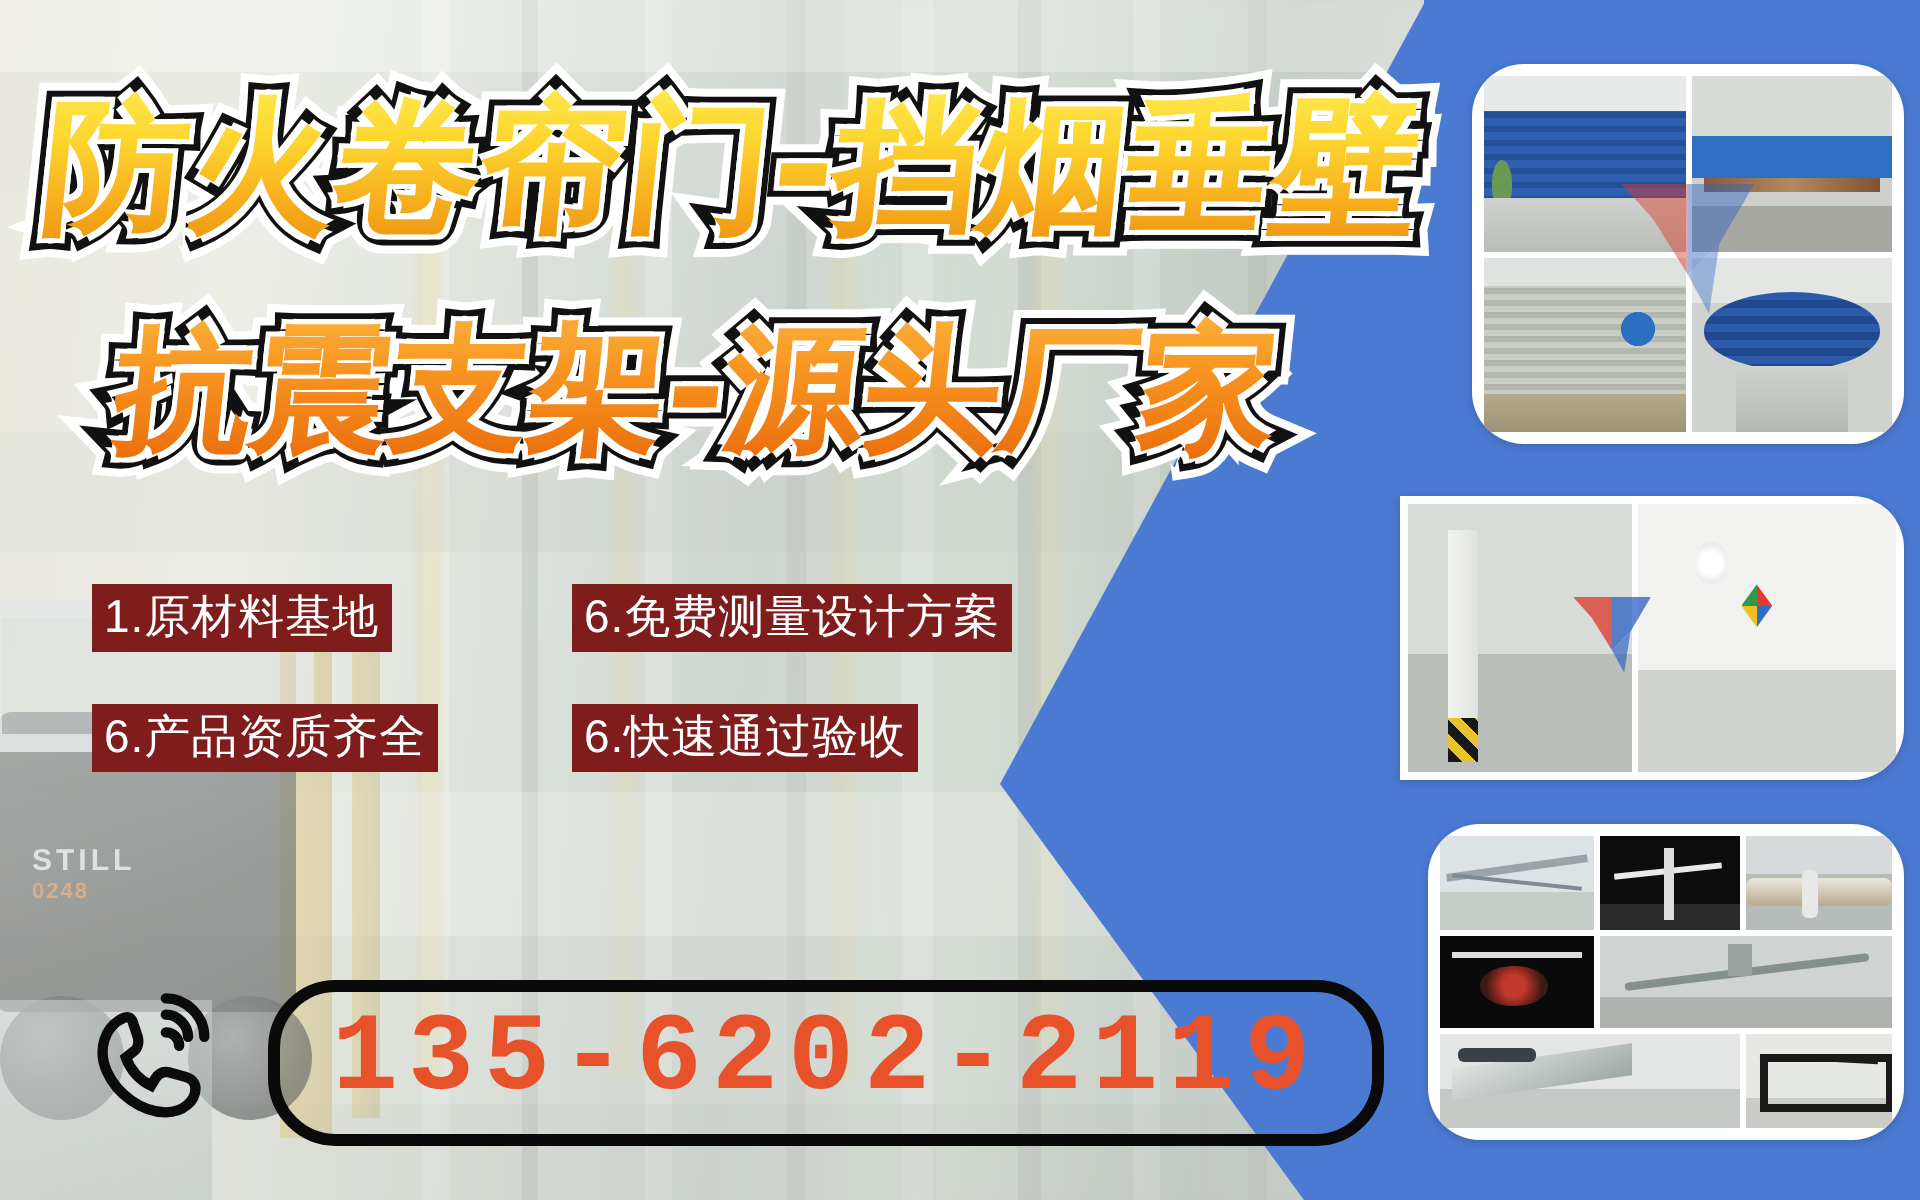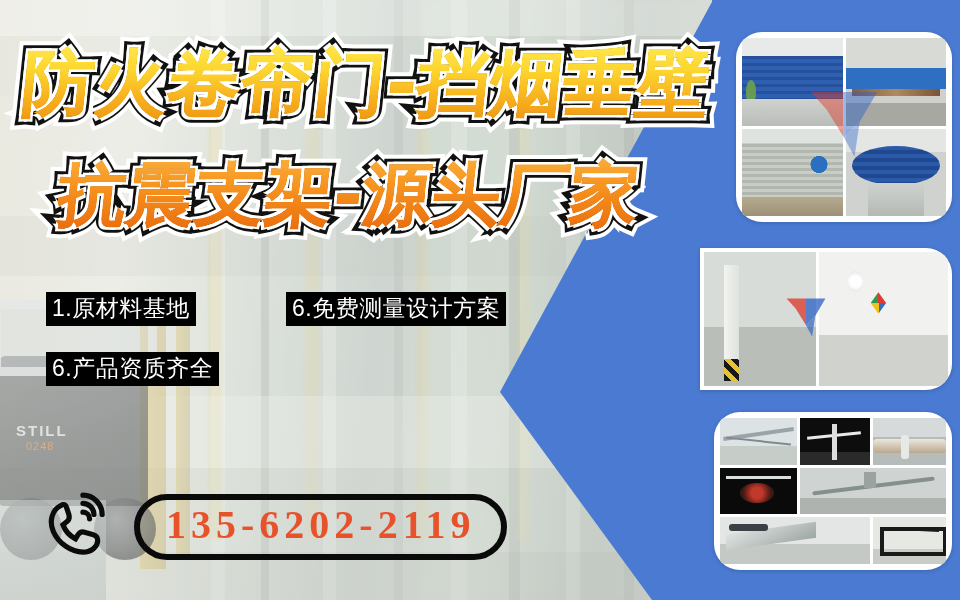--- a/index.html
+++ b/index.html
@@ -86,22 +86,22 @@
   .fl-wheel {
     position:absolute; bottom:40px; width:62px; height:62px; border-radius:50%;
     background:radial-gradient(circle at 36% 34%, #5b6064, #17191b 70%); opacity:.70;
   }
   .fl-wheel.a { left:10px; } .fl-wheel.b { left:104px; }
   .fl-label {
     position:absolute; left:26px; top:122px; font-size:15px; letter-spacing:2px;
     color:rgba(238,240,240,.82); font-weight:bold;
   }
   .fl-sub {
-    position:absolute; left:36px; top:140px; font-size:11px; letter-spacing:1px;
-    color:rgba(226,140,60,.75); font-weight:normal;text-align:right;
+    position:absolute; left:26px; top:140px; font-size:11px; letter-spacing:1px;
+    color:rgba(226,140,60,.75); font-weight:bold;text-align:right;
   }
   .bg-veil { position:absolute; inset:0; background:rgba(240,242,238,.40); }
 
   
   .blue-arrow {
     position:absolute; inset:0;
     background:#4a7ad2;
     clip-path:polygon(713px 0, 960px 0, 960px 600px, 652px 600px, 500px 392px);
   }
   .blue-right {
@@ -144,21 +144,21 @@
   #headline2 .fill {
     background:linear-gradient(180deg,#fbb03b 0%,#f79420 38%,#ef7c14 74%,#e96a0c 100%);
     -webkit-background-clip:text; background-clip:text; color:transparent;
   }
 
   
   .features { position:absolute; left:46px; top:292px; width:520px; }
   .feat-row { display:flex; margin-bottom:26px; }
   .feat {
     display:inline-block;
-    background:#000000;
+    background:#7f1d1d;
     color:#ffffff;
     font-family:"Liberation Sans","DejaVu Sans",sans-serif;
     font-size:23px; font-weight:500;
     line-height:1.18;
     padding:3px 6px 4px 6px;
     letter-spacing:.5px;
     white-space:nowrap;
   }
   .col-a { width:240px; }
   .col-b { width:280px; }
@@ -166,22 +166,22 @@
   
   .phone-row { position:absolute; left:40px; top:490px; display:flex; align-items:center; }
   .phone-icon { width:74px; height:74px; margin-right:20px; }
   .phone-plate {
     border:6px solid #0a0a0a;
     border-radius:34px;
     padding:3px 26px 6px 26px;
     background:transparent;
   }
   .phone-num {
-    font-family:Liberation Serif, serif;
-    font-size:40px; font-weight:700; letter-spacing:5px;
+    font-family:Liberation Mono, monospace;
+    font-size:55px; font-weight:700; letter-spacing:5px;
     color:#e8522a;
     line-height:1.12;
     white-space:nowrap;
   }
 
   
   .collage {
     position:absolute;
     background:#ffffff;
     border-radius:26px;
@@ -414,20 +414,23 @@
       <div class="col-a">
         <span class="feat">1.原材料基地</span>
       </div>
       <div class="col-b">
         <span class="feat">6.免费测量设计方案</span>
       </div>
     </div>
     <div class="feat-row">
       <div class="col-a">
         <span class="feat">6.产品资质齐全</span>
+      </div>
+      <div class="col-b">
+        <span class="feat">6.快速通过验收</span>
       </div>
     </div>
   </div>
 
   <div class="phone-row">
     <svg class="phone-icon" viewBox="0 0 100 100">
       <g fill="none" stroke="#0b0b0b" stroke-width="7" stroke-linecap="round">
         <path d="M30 20 C16 26 12 42 18 56 C25 72 42 84 58 84 C70 84 78 76 78 68 C78 64 75 61 71 60
                  L60 57 C56 56 53 58 51 61 L48 66 C40 62 34 55 31 47 L36 43 C39 41 40 37 39 33
                  L36 24 C35 20 33 19 30 20 Z"></path>

